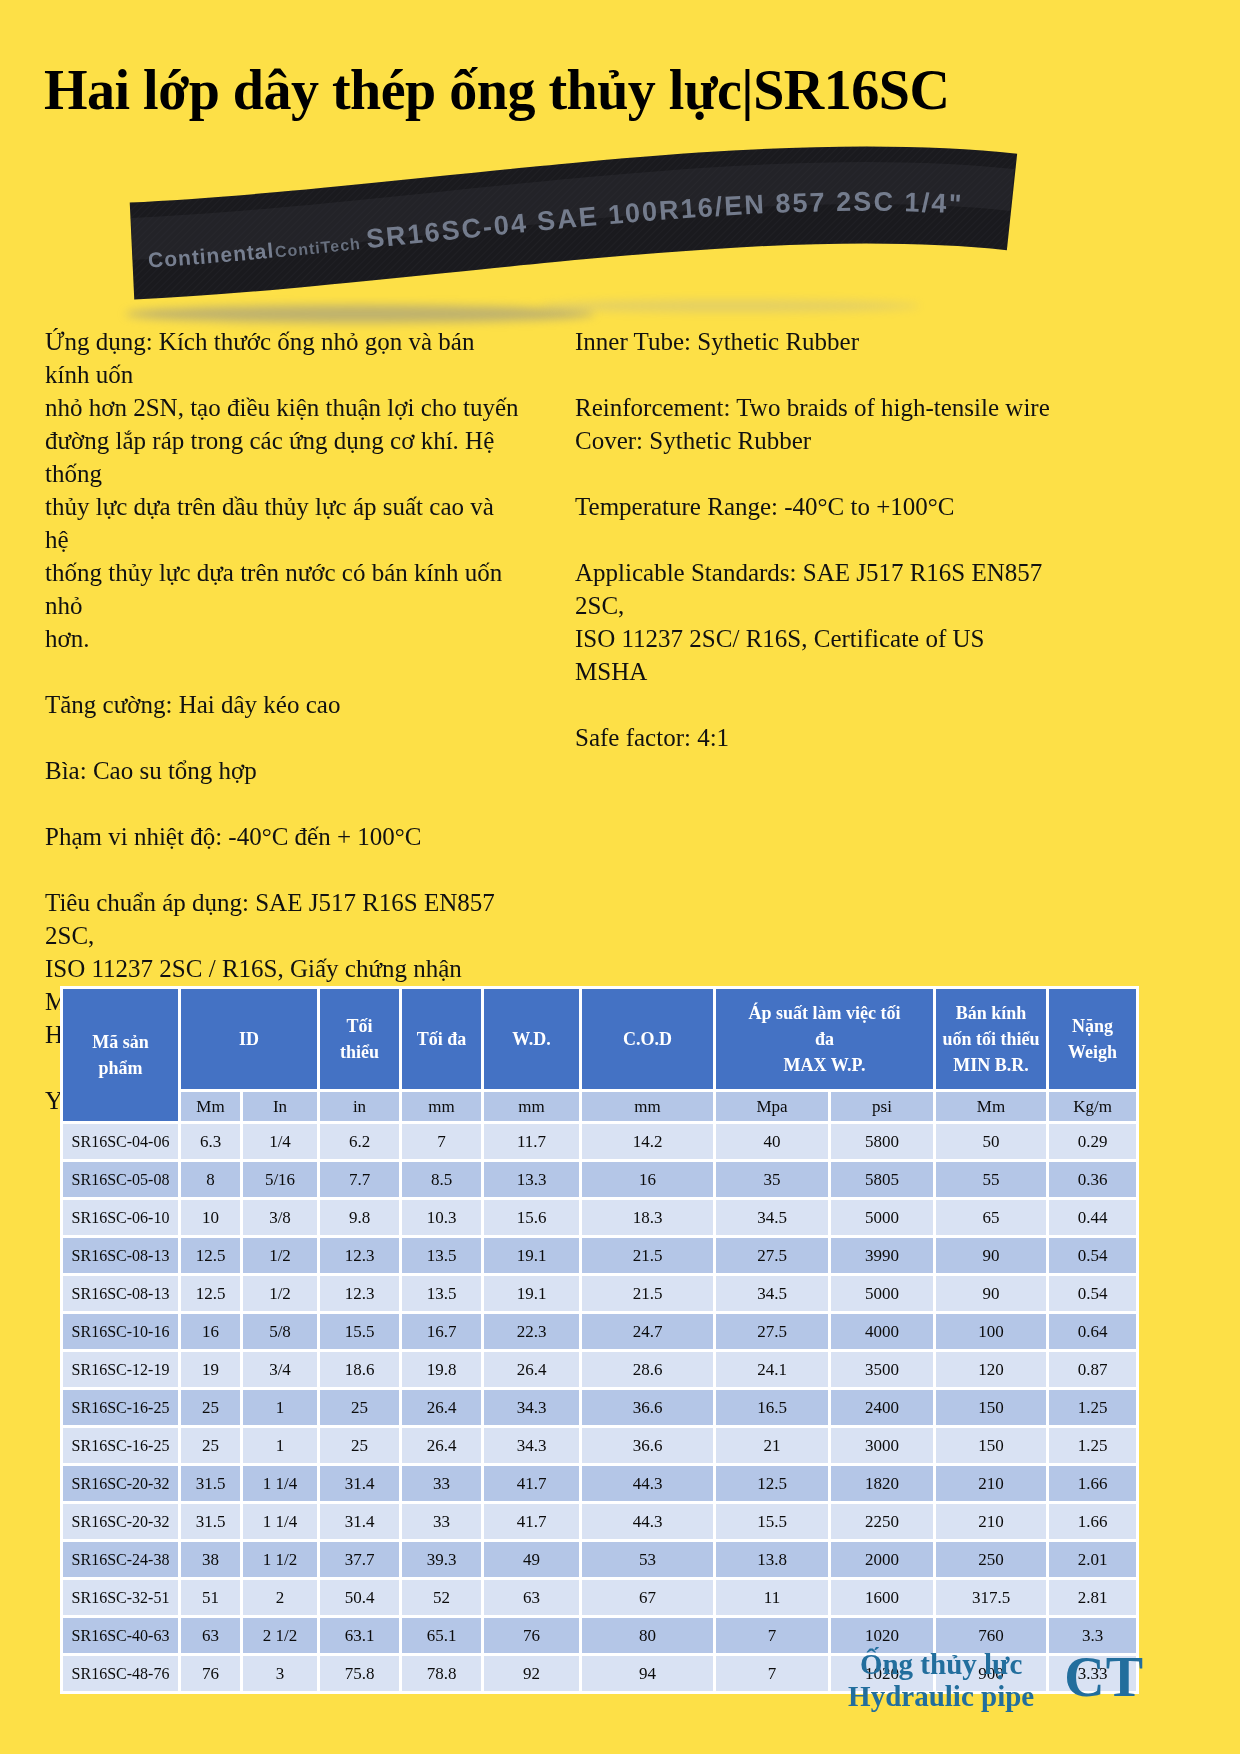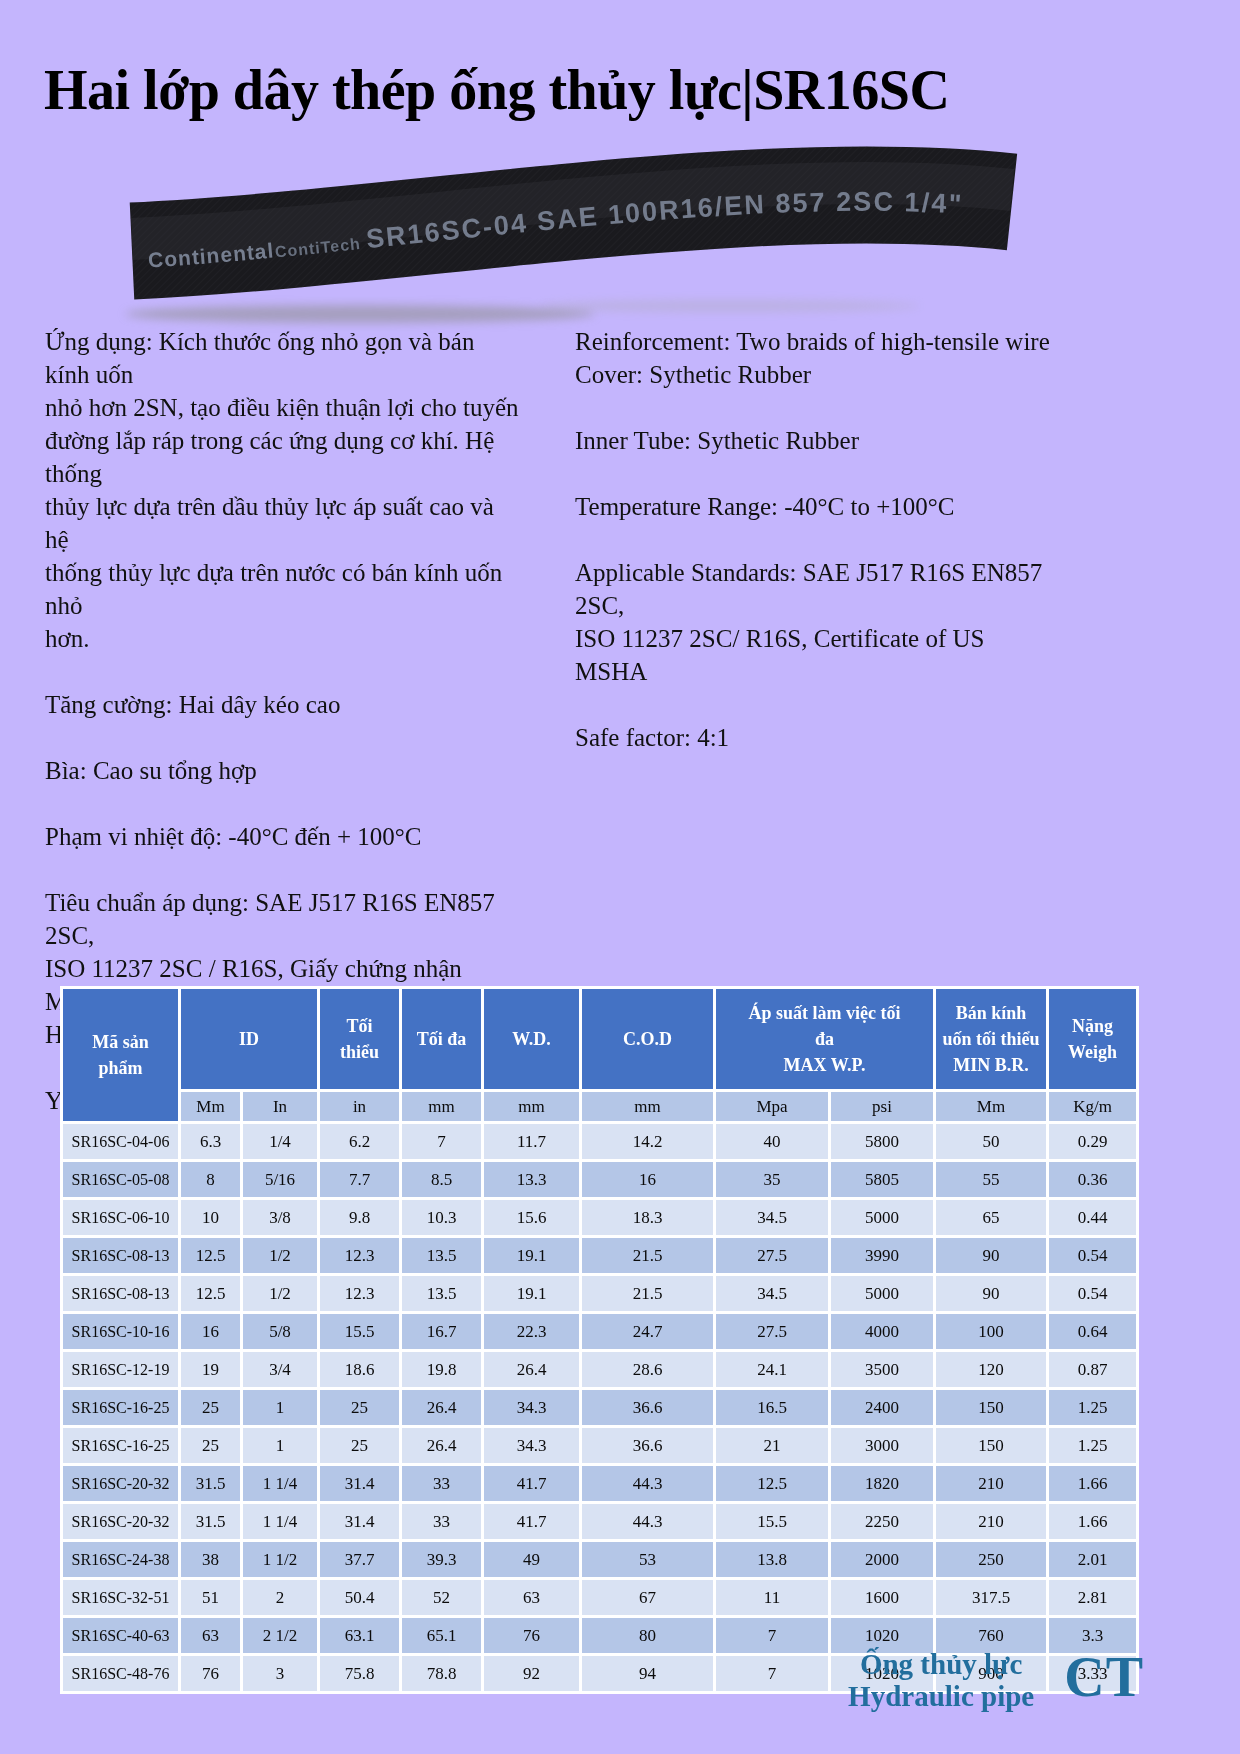--- a/index.html
+++ b/index.html
@@ -1,16 +1,16 @@
 <!DOCTYPE html>
 <html><head>
 <meta charset="utf-8">
 <style>
   html,body { margin:0; padding:0; background:#ffffff; }
-  .page { position:relative; width:1240px; height:1754px; background:#c4b5fd; overflow:hidden;
+  .page { position:relative; width:1240px; height:1754px; background:#fde047; overflow:hidden;
           font-family:"Liberation Serif", serif; color:#111; }
 
   .title { position:absolute; left:44px; top:58px; font-size:56px; font-weight:bold;
            letter-spacing:-0.5px; white-space:nowrap; color:#000; }
 
   .hose-wrap { position:absolute; left:110px; top:146px; width:925px; height:190px; }
 
   .cols { position:absolute; left:45px; top:325px; width:1012px; display:flex; }
   .col-left  { width:482px; margin-right:52px; }
   .col-right { width:486px; }
@@ -81,23 +81,23 @@
 hơn.</p>
       <p class="para">Tăng cường: Hai dây kéo cao</p>
       <p class="para">Bìa: Cao su tổng hợp</p>
       <p class="para">Phạm vi nhiệt độ: -40°C đến + 100°C</p>
       <p class="para">Tiêu chuẩn áp dụng: SAE J517 R16S EN857 2SC,
 ISO 11237 2SC / R16S, Giấy chứng nhận MSHA
 Hoa Kỳ</p>
       <p class="para">Yếu tố an toàn: 4: 1</p>
     </div>
     <div class="col-right">
+      <p class="para">Inner Tube: Sythetic Rubber</p>
       <p class="para">Reinforcement: Two braids of high-tensile wire
 Cover: Sythetic Rubber</p>
-      <p class="para">Inner Tube: Sythetic Rubber</p>
       <p class="para">Temperature Range: -40°C to +100°C</p>
       <p class="para">Applicable Standards: SAE J517 R16S EN857 2SC,
 ISO 11237 2SC/ R16S, Certificate of US MSHA</p>
       <p class="para">Safe factor: 4:1</p>
     </div>
   </div>
 
   <table class="spec">
     <colgroup>
       <col style="width:118px">

